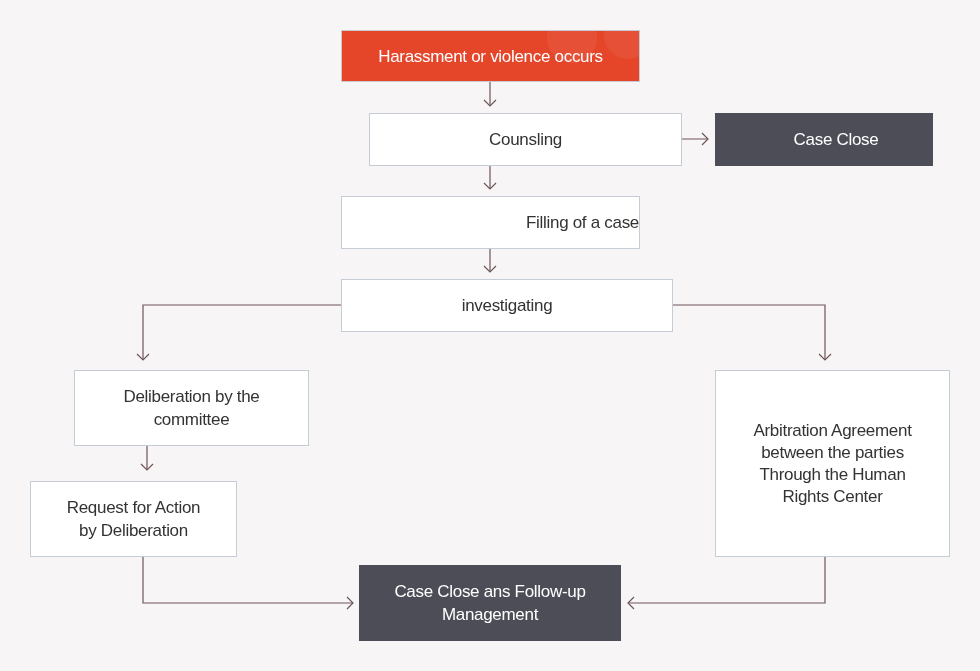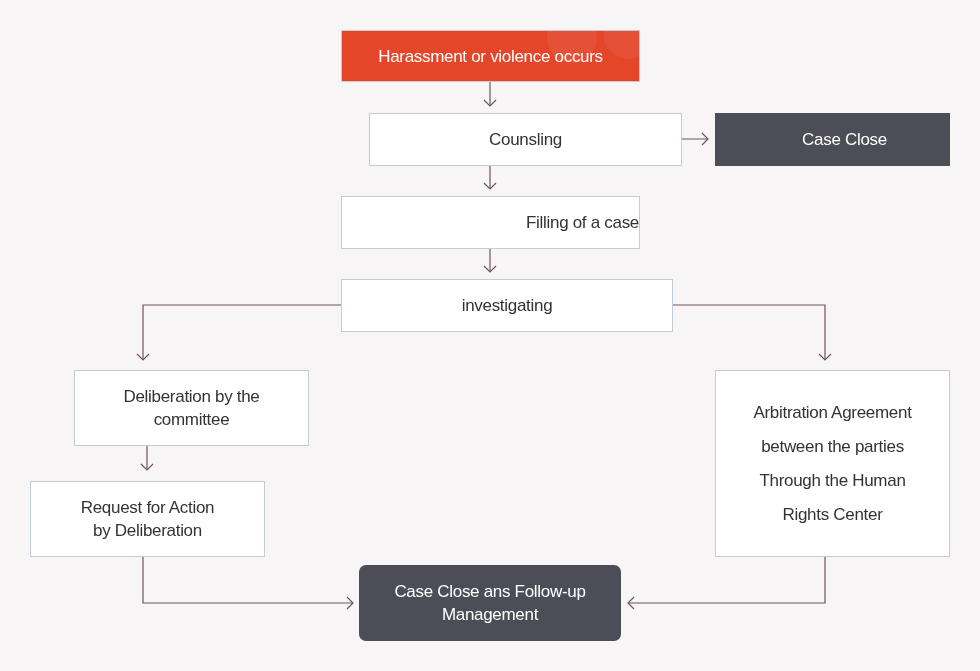--- a/index.html
+++ b/index.html
@@ -35,21 +35,21 @@
       color: #ffffff;
       border: 1px solid #c9c9cf;
       overflow: hidden;
     }
     .box.red .deco {
       position: absolute;
       border-radius: 50%;
       background: rgba(255,255,255,0.06);
     }
     .box .label { position: relative; z-index: 1; white-space: pre-line; }
-    .box.tall .label { line-height: 34px; }
+    .box.tall .label { line-height: 22px; }
     svg.connectors {
       position: absolute; left: 0; top: 0;
       width: 980px; height: 671px;
       pointer-events: none;
     }
     svg.connectors path {
       fill: none;
       stroke: #6e5558;
       stroke-width: 1.2;
     }
@@ -90,45 +90,45 @@
 <div class="box red" style="left:341px; top:30px; width:299px; height:52px;">
   <span class="deco" style="left:205px; top:-18px; width:50px; height:50px;"></span>
   <span class="deco" style="left:262px; top:-20px; width:48px; height:48px;"></span>
   <span class="label">Harassment or violence occurs</span>
 </div>
 
 <div class="box white" style="left:341px; top:113px; width:313px; height:53px;margin-left:28px;">
   <span class="label">Counsling</span>
 </div>
 
-<div class="box dark" style="left:715px; top:113px; width:235px; height:53px;padding-left:24px;">
+<div class="box dark" style="left:715px; top:113px; width:218px; height:53px;padding-left:24px;">
   <span class="label">Case Close</span>
 </div>
 
 <div class="box white" style="left:341px; top:196px; width:299px; height:53px;justify-content:flex-end;">
   <span class="label">Filling of a case</span>
 </div>
 
 <div class="box white" style="left:341px; top:279px; width:332px; height:53px;">
   <span class="label">investigating</span>
 </div>
 
 <div class="box white" style="left:30px; top:370px; width:235px; height:76px;margin-left:44px;">
   <span class="label">Deliberation by the
 committee</span>
 </div>
 
-<div class="box white" style="left:30px; top:481px; width:235px; height:76px;">
+<div class="box white" style="left:30px; top:481px; width:207px; height:76px;">
   <span class="label">Request for Action
 by Deliberation</span>
 </div>
 
 <div class="box white tall" style="left:715px; top:370px; width:235px; height:187px;">
   <span class="label">Arbitration Agreement
 between the parties
 Through the Human
 Rights Center</span>
 </div>
 
-<div class="box dark" style="left:359px; top:565px; width:262px; height:76px;border-radius:7px;">
+<div class="box dark" style="left:359px; top:565px; width:262px; height:76px;">
   <span class="label">Case Close ans Follow-up
 Management</span>
 </div>
 
 </body></html>

